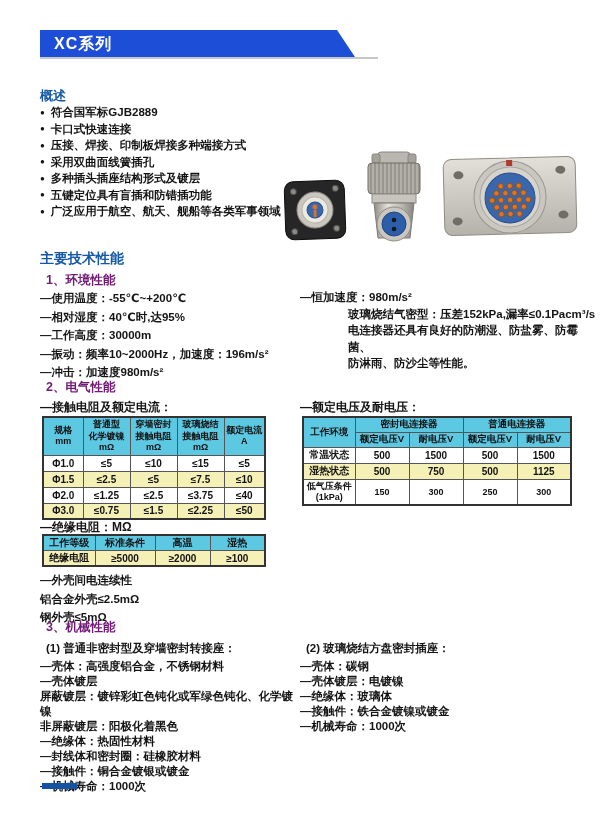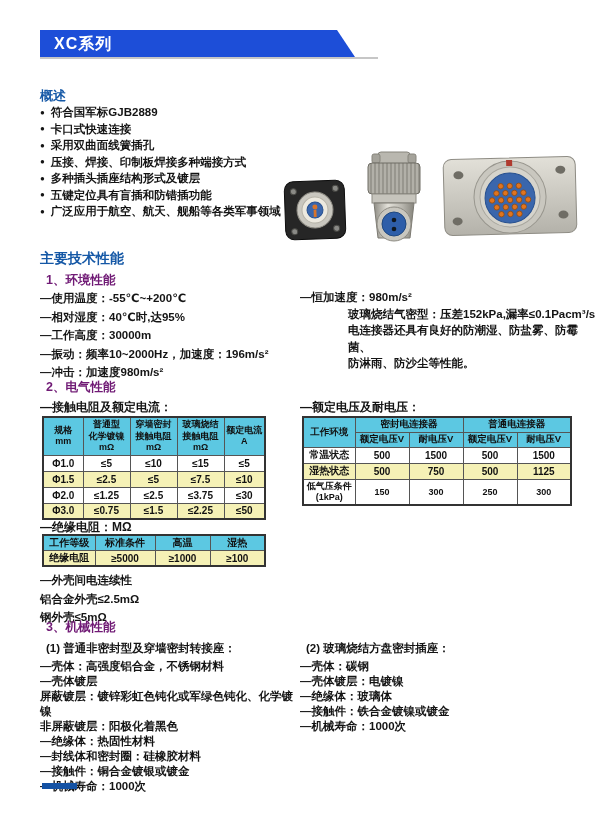--- a/index.html
+++ b/index.html
@@ -72,22 +72,22 @@
   <div class="abs banner">
     <span>XC系列</span>
   </div>
   <div class="abs banner-rule"></div>
 
   <div class="abs h-blue" style="left:40px; top:87px; font-size:13px;">概述</div>
 
   <div class="abs bullets">
     <div class="bullet">符合国军标GJB2889</div>
     <div class="bullet">卡口式快速连接</div>
+    <div class="bullet">压接、焊接、印制板焊接多种端接方式</div>
     <div class="bullet">采用双曲面线簧插孔</div>
-    <div class="bullet">压接、焊接、印制板焊接多种端接方式</div>
     <div class="bullet">多种插头插座结构形式及镀层</div>
     <div class="bullet">五键定位具有盲插和防错插功能</div>
     <div class="bullet">广泛应用于航空、航天、舰船等各类军事领域</div>
   </div>
 
   <svg class="photo" style="left:282px; top:176px;" width="66" height="68" viewBox="0 0 66 68">
     <g transform="rotate(-2 33 34)">
       <rect x="3" y="5" width="60" height="58" rx="9" fill="#262626" stroke="#0d0d0d"></rect>
       <circle cx="12" cy="15" r="3" fill="#8a8a86" stroke="#4a4a46"></circle>
       <circle cx="54" cy="13" r="3" fill="#8a8a86" stroke="#4a4a46"></circle>
@@ -226,21 +226,21 @@
       <td>≤2.5</td>
       <td>≤5</td>
       <td>≤7.5</td>
       <td>≤10</td>
     </tr>
     <tr>
       <td>Φ2.0</td>
       <td>≤1.25</td>
       <td>≤2.5</td>
       <td>≤3.75</td>
-      <td>≤30</td>
+      <td>≤40</td>
     </tr>
     <tr class="row-y">
       <td>Φ3.0</td>
       <td>≤0.75</td>
       <td>≤1.5</td>
       <td>≤2.25</td>
       <td>≤50</td>
     </tr>
   </tbody>
     </table>
@@ -304,21 +304,21 @@
     <tbody>
         <tr>
       <th class="thead">工作等级</th>
       <th class="thead">标准条件</th>
       <th class="thead">高温</th>
       <th class="thead">湿热</th>
     </tr>
     <tr class="row-y">
       <td>绝缘电阻</td>
       <td>≥5000</td>
-      <td>≥1000</td>
+      <td>≥2000</td>
       <td>≥100</td>
     </tr>
   </tbody>
     </table>
 
   <div class="abs cont">
     <div>—外壳间电连续性</div>
     <div>铝合金外壳≤2.5mΩ</div>
     <div>钢外壳≤5mΩ</div>
   </div>

